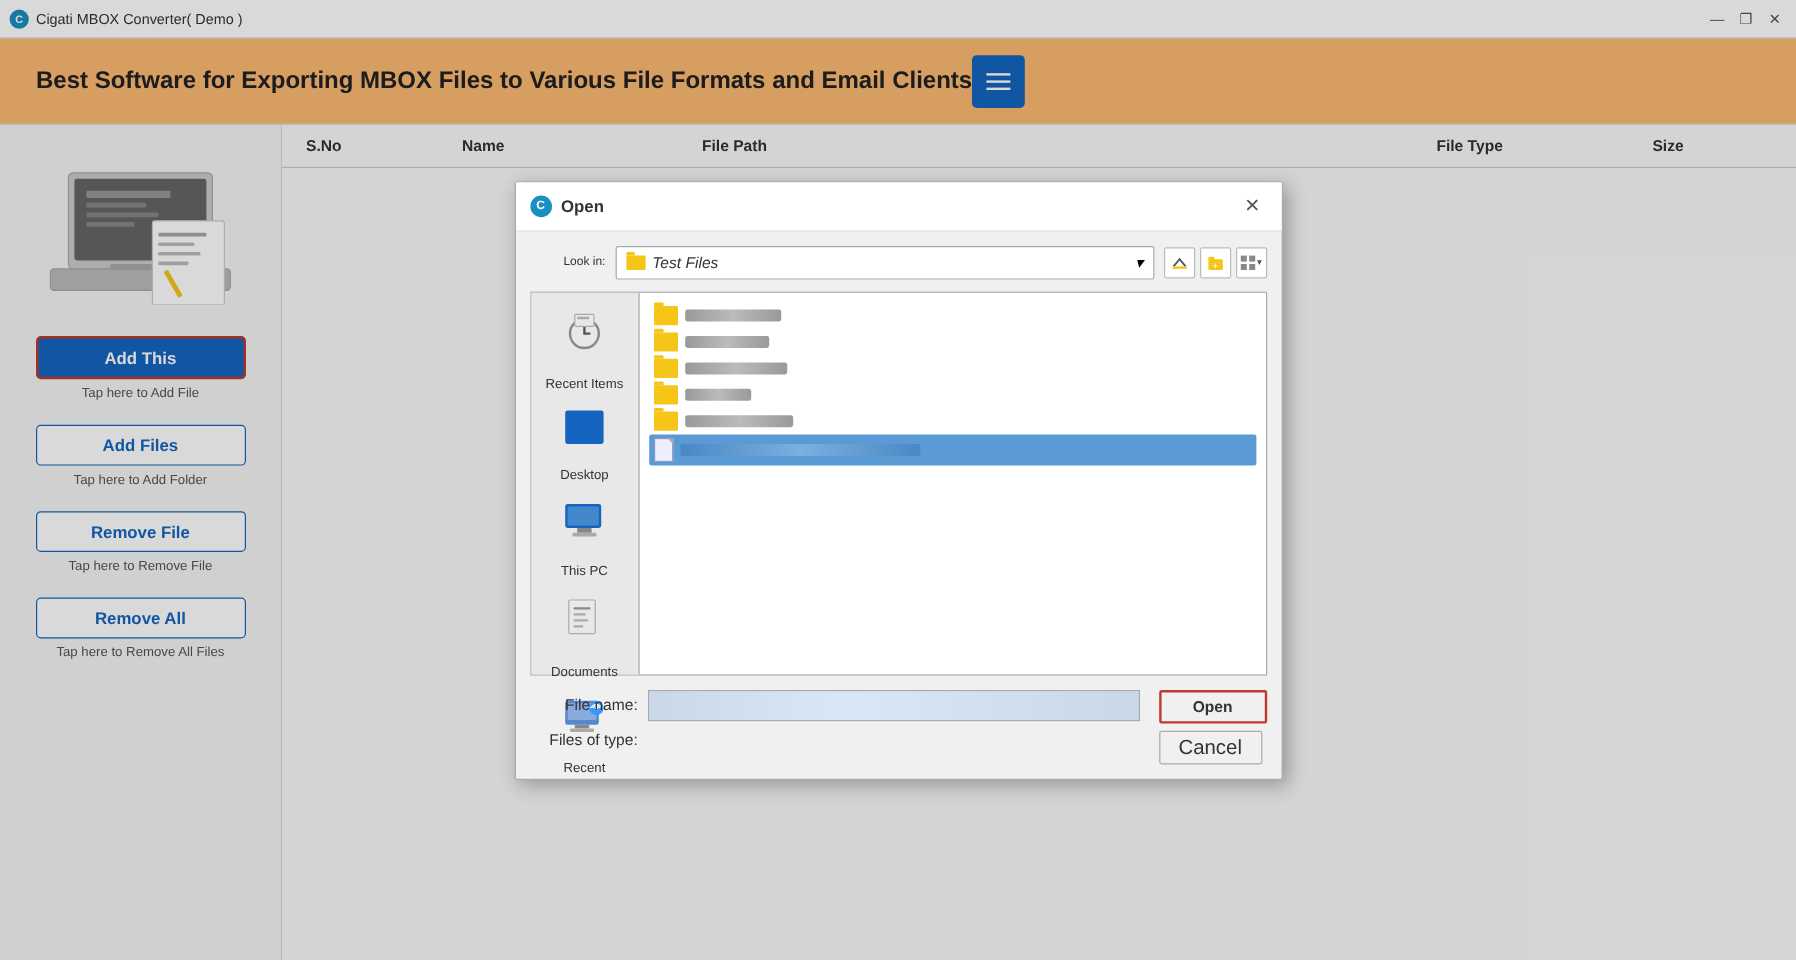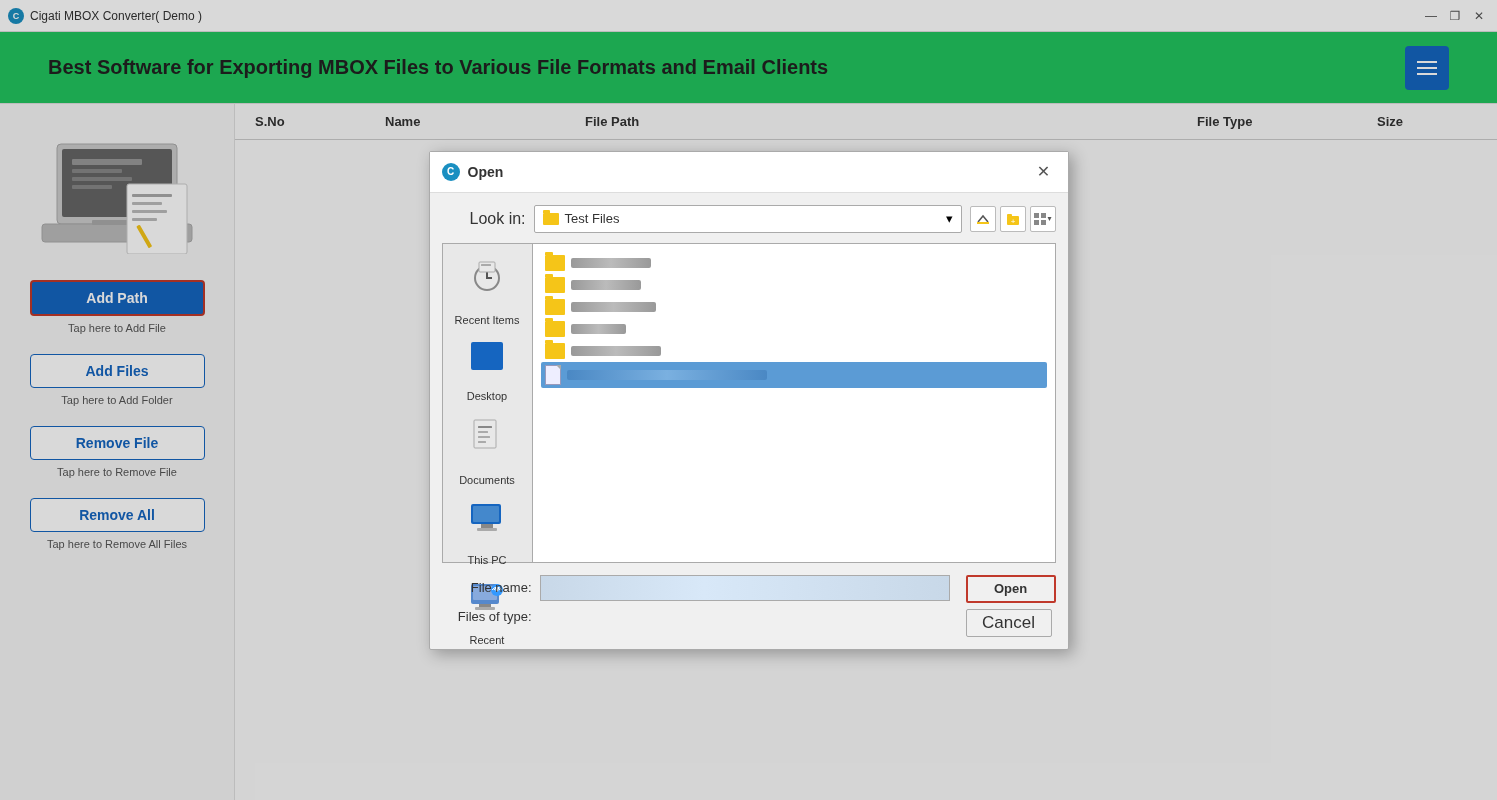--- a/index.html
+++ b/index.html
@@ -54,26 +54,26 @@
       justify-content: center;
       font-size: 12px;
       color: #555;
       cursor: pointer;
       background: none;
       border: none;
     }
 
     
     .header-bar {
-      background: #22c55e;
+      background: #fdba74;
       height: 72px;
       display: flex;
       align-items: center;
-      justify-content: space-between;
-      padding: 0 48px;
+      justify-content: flex-start;
+      padding: 0 30px;
       border-bottom: 1px solid #ddd;
     }
     .header-title {
       font-size: 20px;
       font-weight: bold;
       color: #222;
     }
     .menu-btn {
       background: #1565c0;
       color: white;
@@ -226,37 +226,38 @@
     .dialog-body {
       padding: 12px;
     }
     .look-in-row {
       display: flex;
       align-items: center;
       gap: 8px;
       margin-bottom: 10px;
     }
     .look-in-label {
-      font-size: 16px;
+      font-size: 10px;
       color: #333;
       white-space: nowrap;
       padding-left: 28px;
     }
     .look-in-select {
       flex: 1;
       height: 28px;
       border: 1px solid #aaa;
       background: white;
       padding: 0 8px;
       font-size: 13px;
       display: flex;
       align-items: center;
       justify-content: space-between;
       cursor: pointer;
       border-radius: 2px;
+      font-style: italic;
     }
     .look-in-select-text {
       display: flex;
       align-items: center;
       gap: 6px;
       font-size: 13px;
       color: #333;
     }
     .folder-icon-sm {
       width: 16px;
@@ -509,21 +510,21 @@
       <rect x="90" y="60" width="60" height="70" rx="2" fill="white" stroke="#ccc" stroke-width="1"></rect>
       <rect x="95" y="70" width="40" height="3" rx="1" fill="#aaa"></rect>
       <rect x="95" y="78" width="30" height="3" rx="1" fill="#bbb"></rect>
       <rect x="95" y="86" width="35" height="3" rx="1" fill="#bbb"></rect>
       <rect x="95" y="94" width="25" height="3" rx="1" fill="#bbb"></rect>
 
       <rect x="105" y="100" width="4" height="25" rx="1" fill="#f5c518" transform="rotate(-30, 107, 112)"></rect>
     </svg>
 
     <button class="sidebar-btn btn-add-file">
-      <span>Add Path</span>
+      <span>Add This</span>
     </button>
     <div class="btn-caption">Tap here to Add File</div>
 
     <button class="sidebar-btn btn-outline">
       <span>Add Files</span>
     </button>
     <div class="btn-caption">Tap here to Add Folder</div>
 
     <button class="sidebar-btn btn-outline">
       <span>Remove File</span>
@@ -608,38 +609,38 @@
             </svg>
             <span class="place-label">Recent Items</span>
           </div>
 
           <div class="place-item">
             <div class="desktop-icon-shape"></div>
             <span class="place-label">Desktop</span>
           </div>
 
           <div class="place-item">
+            <svg width="36" height="32" viewBox="0 0 36 32">
+              <rect x="2" y="2" width="30" height="20" rx="2" fill="#1565c0"></rect>
+              <rect x="4" y="4" width="26" height="16" rx="1" fill="#4488cc"></rect>
+              <rect x="12" y="22" width="12" height="4" fill="#888"></rect>
+              <rect x="8" y="26" width="20" height="3" rx="1" fill="#aaa"></rect>
+            </svg>
+            <span class="place-label">This PC</span>
+          </div>
+
+          <div class="place-item">
             <svg width="30" height="36" viewBox="0 0 30 36">
               <rect x="2" y="2" width="22" height="28" rx="1" fill="#e8e8e8" stroke="#aaa" stroke-width="1"></rect>
               <rect x="6" y="8" width="14" height="2" rx="0.5" fill="#888"></rect>
               <rect x="6" y="13" width="10" height="2" rx="0.5" fill="#aaa"></rect>
               <rect x="6" y="18" width="12" height="2" rx="0.5" fill="#aaa"></rect>
               <rect x="6" y="23" width="8" height="2" rx="0.5" fill="#aaa"></rect>
             </svg>
             <span class="place-label">Documents</span>
-          </div>
-
-          <div class="place-item">
-            <svg width="36" height="32" viewBox="0 0 36 32">
-              <rect x="2" y="2" width="30" height="20" rx="2" fill="#1565c0"></rect>
-              <rect x="4" y="4" width="26" height="16" rx="1" fill="#4488cc"></rect>
-              <rect x="12" y="22" width="12" height="4" fill="#888"></rect>
-              <rect x="8" y="26" width="20" height="3" rx="1" fill="#aaa"></rect>
-            </svg>
-            <span class="place-label">This PC</span>
           </div>
 
           <div class="place-item">
             <svg width="36" height="32" viewBox="0 0 36 32">
               <rect x="2" y="2" width="28" height="20" rx="2" fill="#5588cc"></rect>
               <rect x="4" y="4" width="24" height="14" rx="1" fill="#88aadd"></rect>
               <rect x="10" y="22" width="12" height="3" fill="#888"></rect>
               <rect x="6" y="25" width="20" height="3" rx="1" fill="#aaa"></rect>
               <circle cx="28" cy="8" r="6" fill="#3399ff"></circle>
               <path d="M25 8 Q28 4 31 8" fill="none" stroke="white" stroke-width="1.2"></path>

